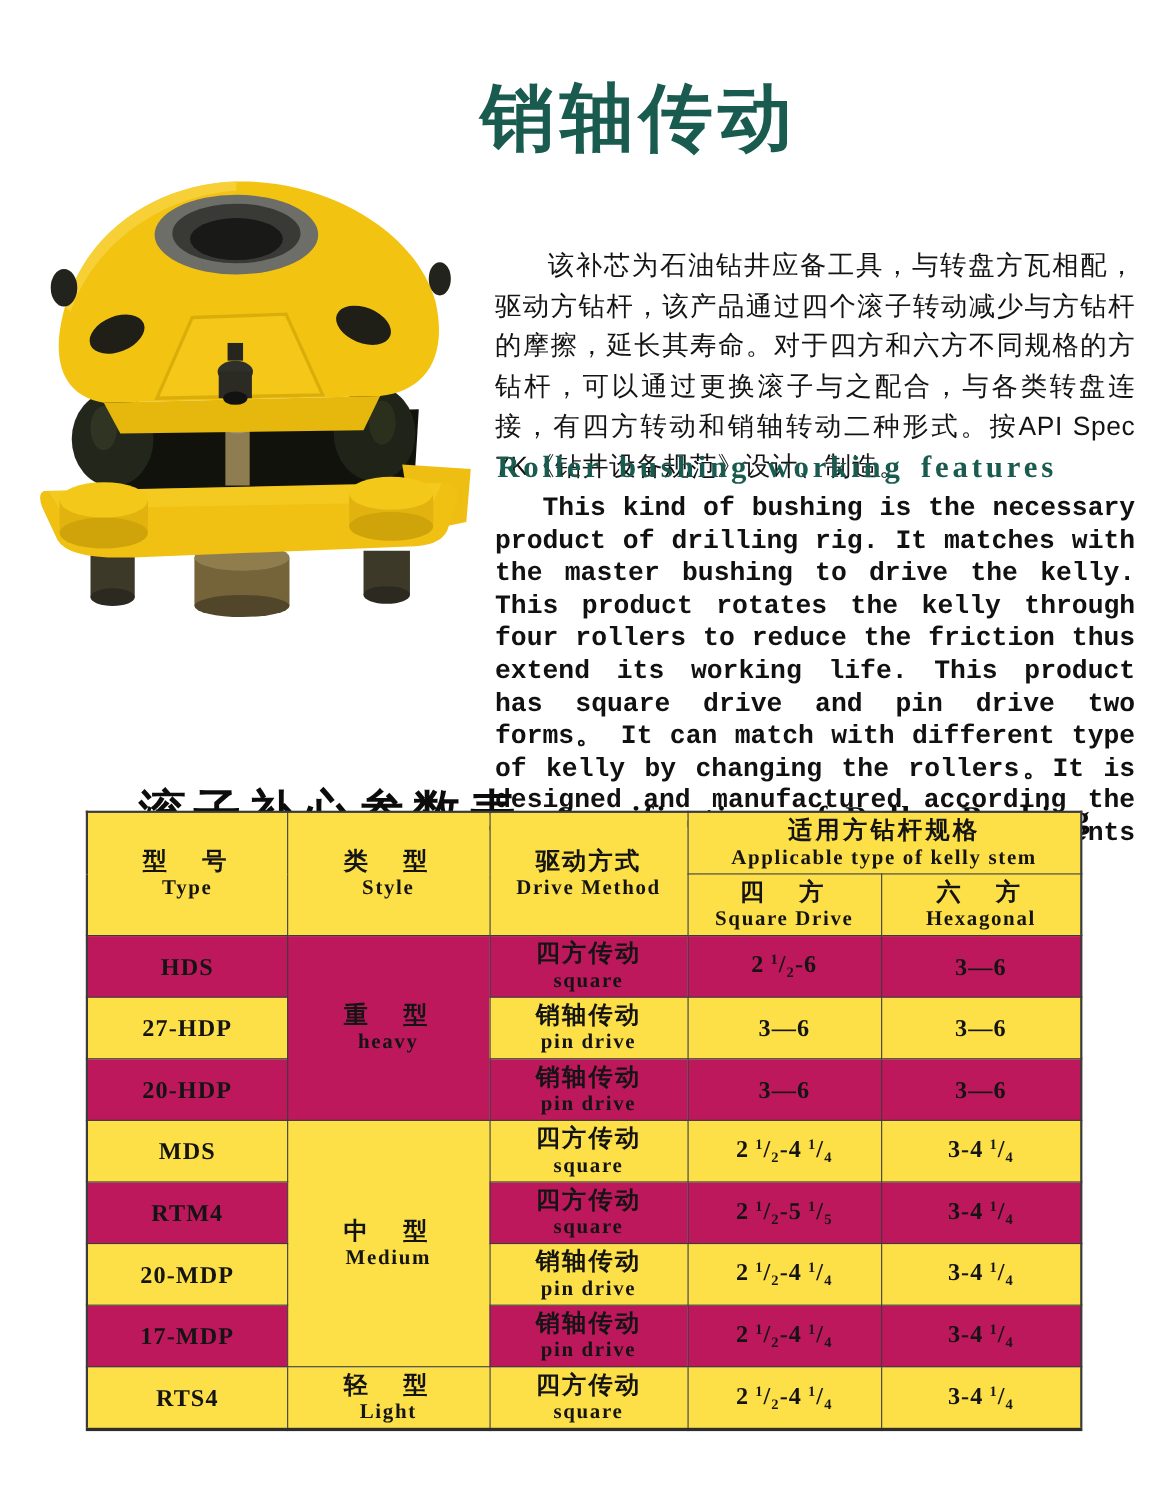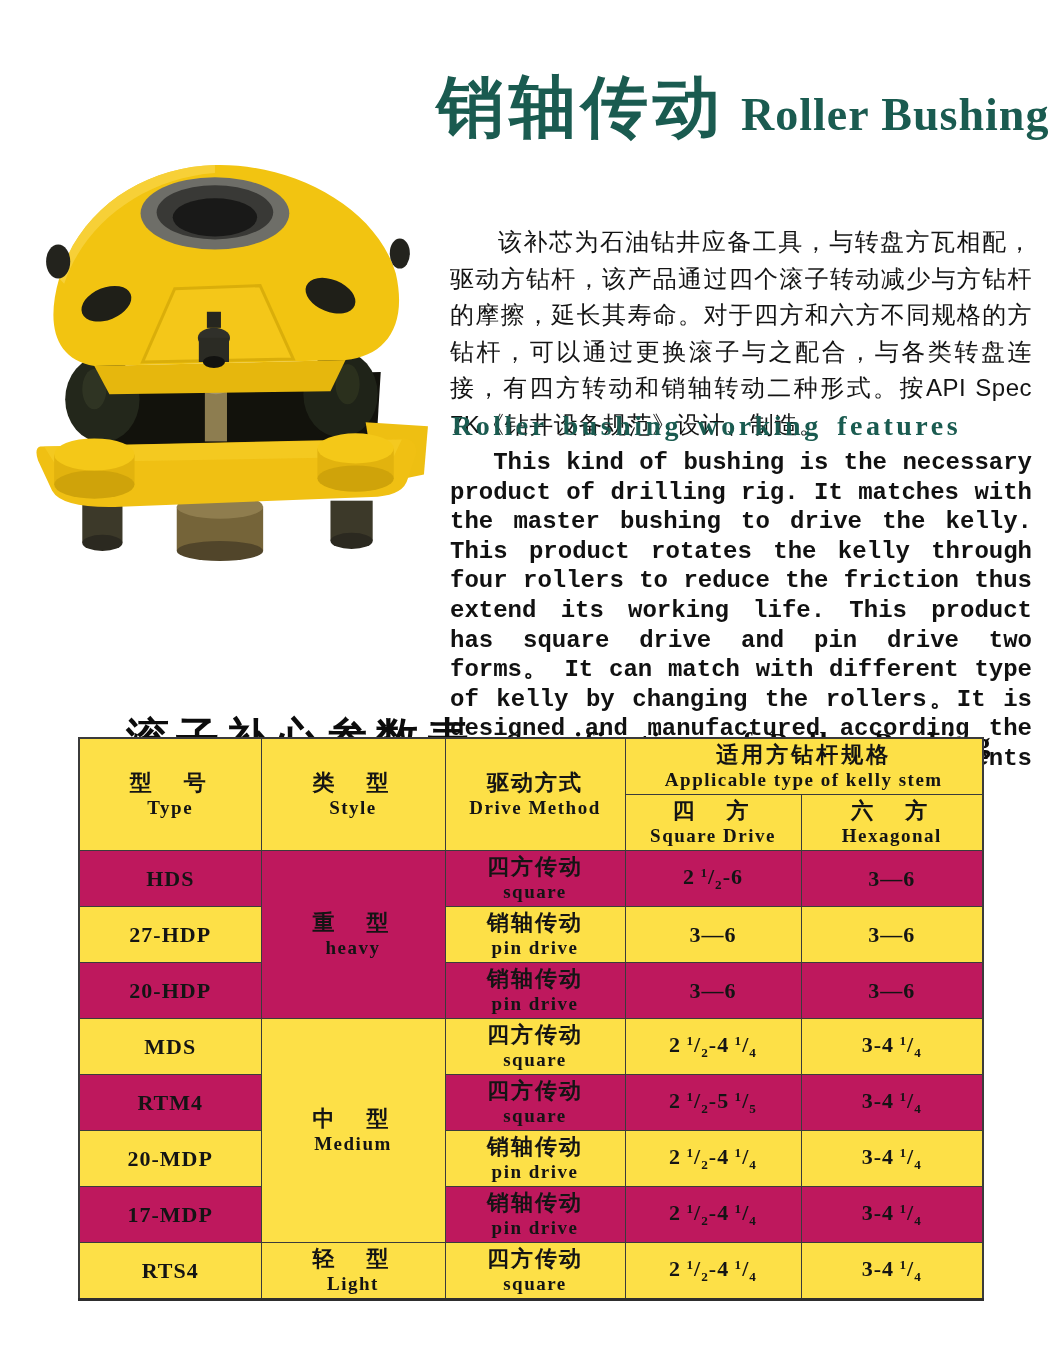--- a/index.html
+++ b/index.html
@@ -59,21 +59,20 @@
   .fracval sup { font-size:0.6em; vertical-align:0.55em; }
   .fracval sub { font-size:0.6em; vertical-align:-0.35em; }
 </style>
 </head>
 <body>
 
 <div class="page">
 
   <div class="title-row">
     <span class="title-cn">销轴传动</span>
-    <span class="title-en">Roller Bushing</span>
   </div>
 
   <div class="photo">
     <svg viewBox="0 0 412 408" xmlns="http://www.w3.org/2000/svg">
 
       <path d="M60 225 L355 218 L350 300 L65 305 Z" fill="#12120c"></path>
       <ellipse cx="78" cy="245" rx="37" ry="43" fill="#23271b"></ellipse>
       <ellipse cx="70" cy="235" rx="12" ry="20" fill="#343a26" opacity="0.7"></ellipse>
       <ellipse cx="315" cy="240" rx="37" ry="43" fill="#1f2318"></ellipse>
       <ellipse cx="322" cy="230" rx="12" ry="20" fill="#31361f" opacity="0.7"></ellipse>

